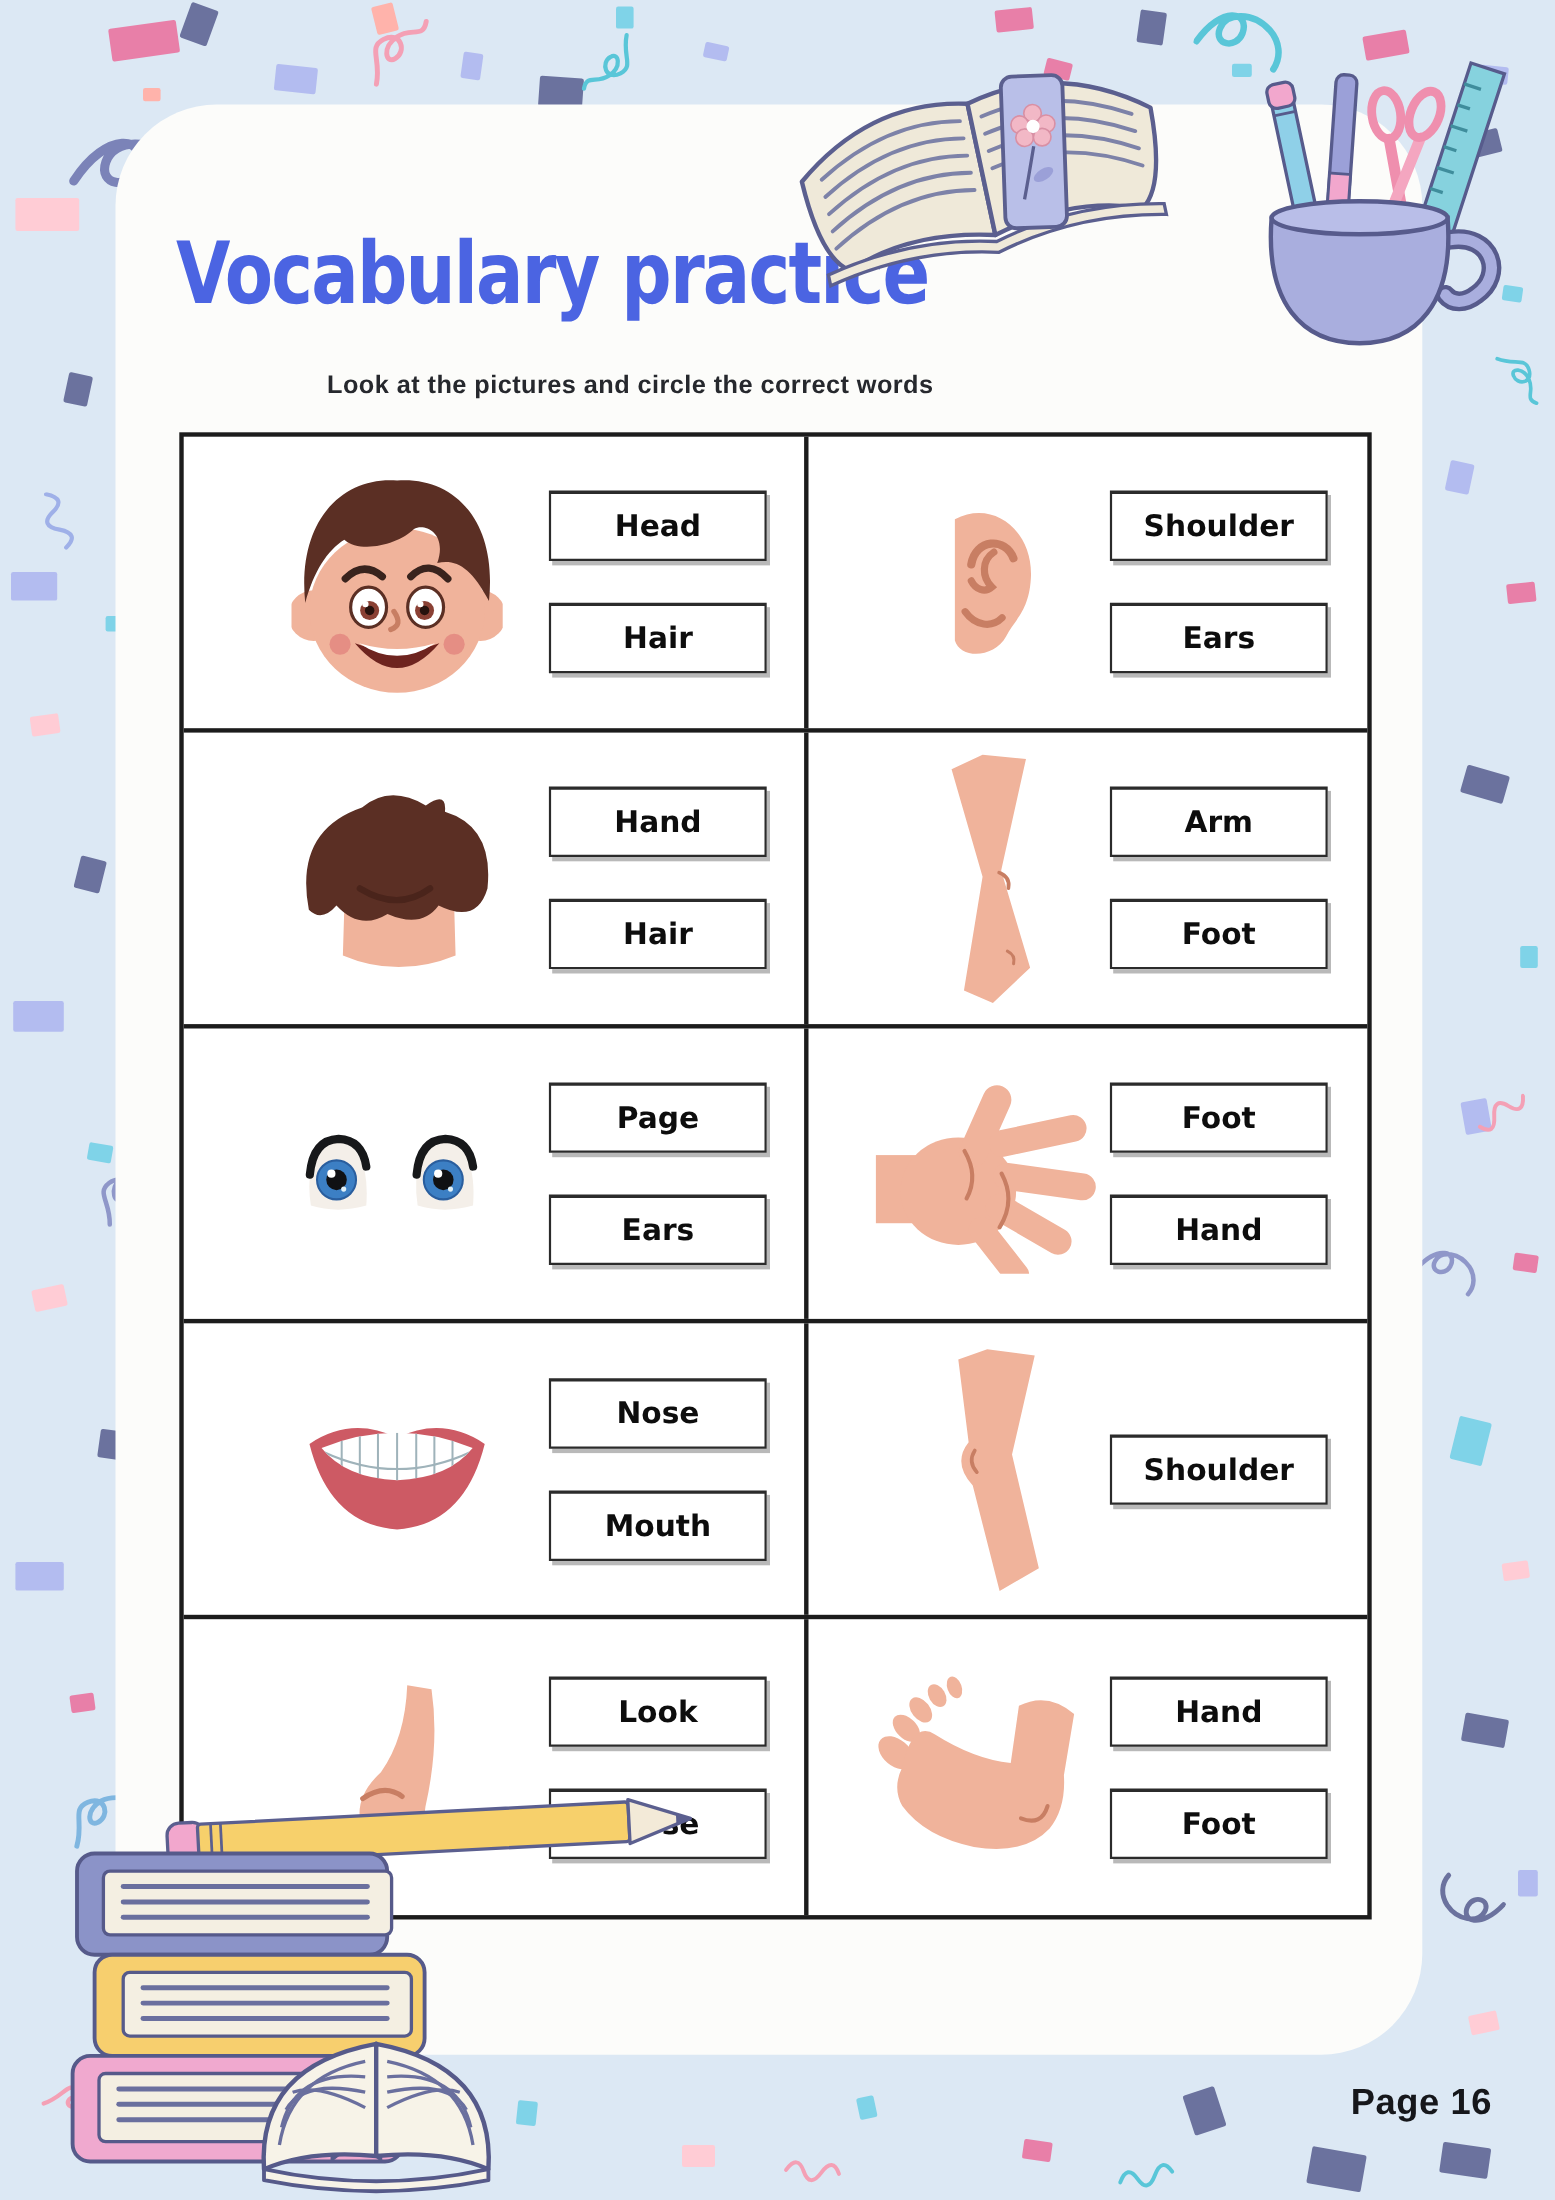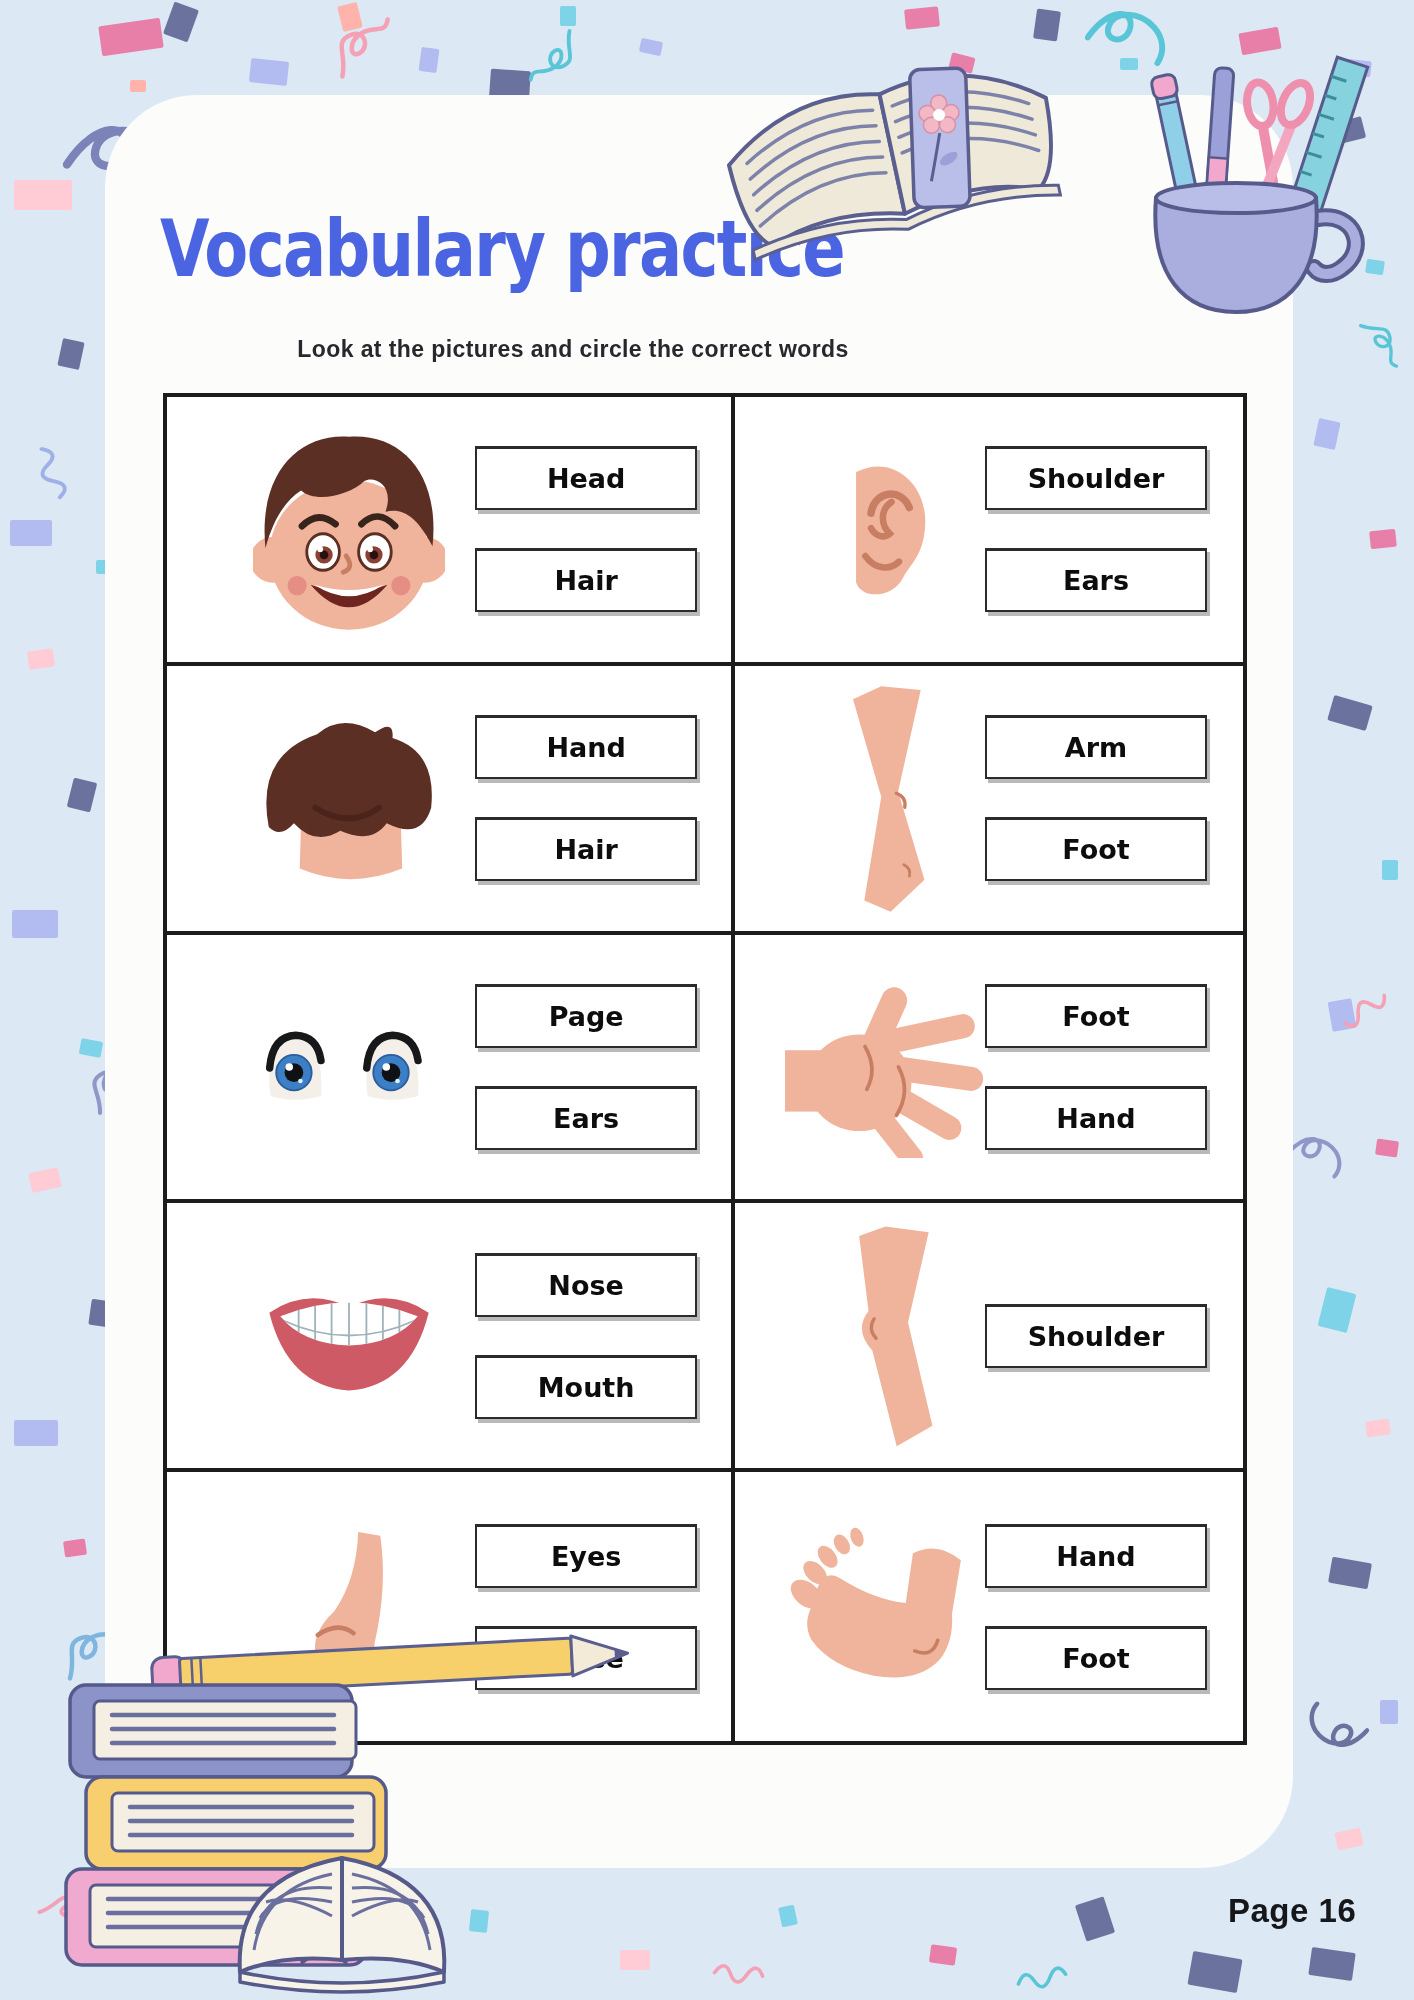--- a/index.html
+++ b/index.html
@@ -32,21 +32,21 @@
     display:grid;grid-template-rows:repeat(5,1fr);
   }
   .w-row{display:grid;grid-template-columns:52.8% 47.2%;border-bottom:4px solid #1c1c1c;min-height:0;}
   .w-row:last-child{border-bottom:none;}
   .w-cell{display:flex;align-items:center;box-sizing:border-box;min-height:0;}
   .w-cell.left{border-right:4px solid #1c1c1c;padding:0 34px 0 56px;}
   .w-cell.right{padding:0 36px 0 50px;}
   .cell-image{flex:1;display:flex;align-items:center;justify-content:center;min-width:0;}
   .options{display:flex;flex-direction:column;gap:38px;flex:none;}
   .option-box{
-    width:222px;height:64px;background:#fff;box-sizing:border-box;
+    width:198px;height:64px;background:#fff;box-sizing:border-box;
     border:2px solid #2b2b2b;border-top-width:3px;
     box-shadow:3px 4px 0 rgba(115,115,115,.5);
     display:flex;align-items:center;justify-content:center;cursor:pointer;
   }
   .option-box span{
     font-family:"DejaVu Sans",sans-serif;font-weight:bold;font-size:27px;color:#0d0d0d;
   }
   .deco{position:absolute;z-index:4;}
   .page-label{
     position:absolute;left:1228px;top:1892px;z-index:3;
@@ -354,21 +354,21 @@
       <div class="w-cell left">
         <div class="cell-image">
           <svg viewBox="0 0 100 175" width="92" height="162">
 <path d="M60,6 Q58,58 34,92 Q8,116 14,142 Q22,166 50,162 Q76,156 78,126 Q92,64 84,10 Z" fill="#f0b39b"></path>
 <path d="M16,118 Q38,103 55,116" stroke="#c87e63" stroke-width="5" fill="none" stroke-linecap="round"></path>
 <ellipse cx="38" cy="143" rx="15" ry="9" fill="#c06446" transform="rotate(-18 38 143)"></ellipse>
           </svg>
         </div>
         <div class="options">
           <div class="option-box">
-            <span>Eyes</span>
+            <span>Look</span>
           </div>
           <div class="option-box">
             <span>Nose</span>
           </div>
         </div>
       </div>
       <div class="w-cell right">
         <div class="cell-image">
           <svg viewBox="0 0 225 185" width="210" height="172">
 <ellipse cx="24" cy="78" rx="13" ry="20" fill="#f0b39b" transform="rotate(-50 24 78)"></ellipse>

